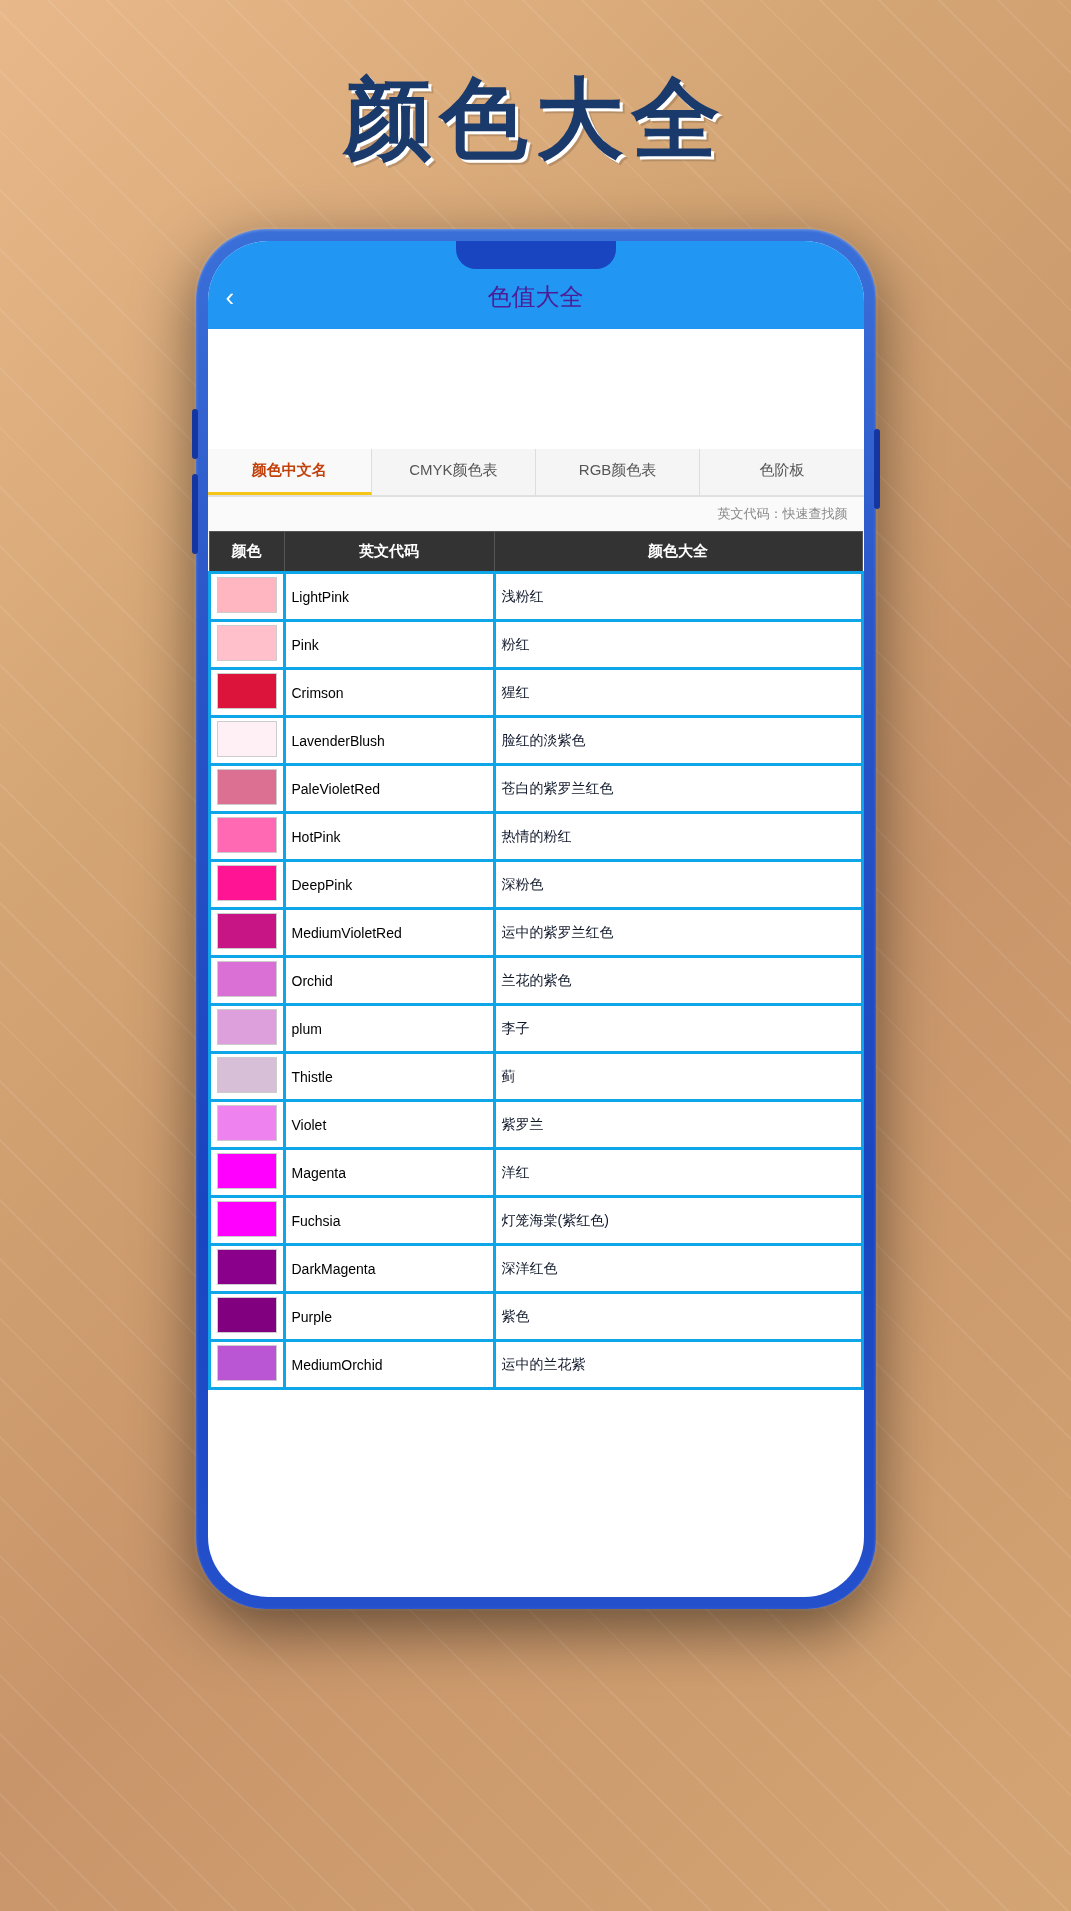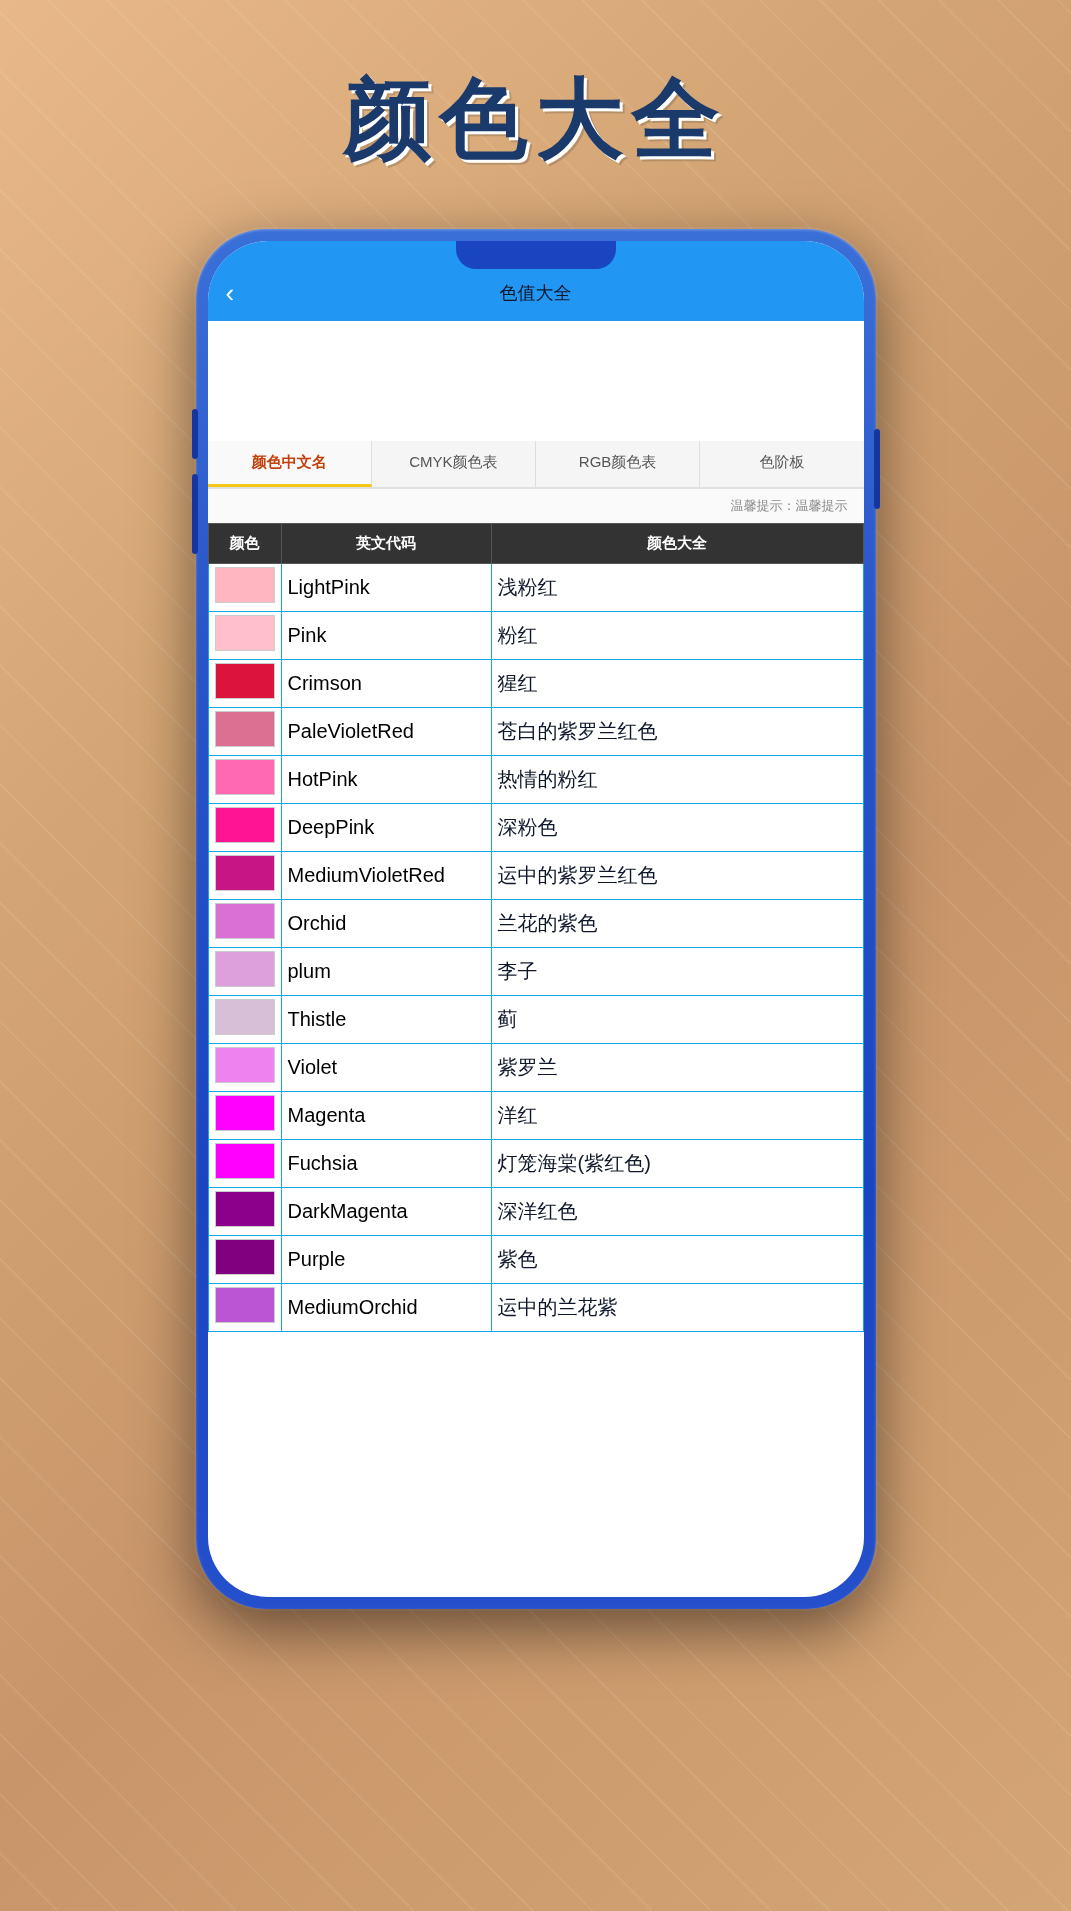--- a/index.html
+++ b/index.html
@@ -98,22 +98,22 @@
 
     .back-btn {
       position: absolute;
       left: 18px;
       color: white;
       font-size: 26px;
       cursor: pointer;
     }
 
     .app-header-title {
-      color: #0f172a;
-      font-size: 18px;
+      color: #4c1d95;
+      font-size: 24px;
       font-weight: 500;
       font-family: 'Microsoft YaHei', Arial, sans-serif;
     }
 
     
     .banner-area {
       width: 100%;
       height: 120px;
       background: white;
     }
@@ -187,22 +187,22 @@
     .color-table thead th:nth-child(2) {
       width: 210px;
     }
 
     .color-table tbody tr {
       border-bottom: 1px solid #ddd;
     }
 
     .color-table tbody td {
       padding: 6px;
-      font-size: 20px;
-      border: 1px solid #0ea5e9;
+      font-size: 14px;
+      border: 3px solid #0ea5e9;
       vertical-align: middle;
     }
 
     .color-swatch {
       width: 60px;
       height: 36px;
       display: block;
     }
 
     .color-name-en {
@@ -277,21 +277,21 @@
 
         <div class="banner-area"></div>
 
         <div class="tab-bar">
           <div class="tab-item active">颜色中文名</div>
           <div class="tab-item">CMYK颜色表</div>
           <div class="tab-item">RGB颜色表</div>
           <div class="tab-item">色阶板</div>
         </div>
 
-        <div class="hint-bar">温馨提示：温馨提示</div>
+        <div class="hint-bar">英文代码：快速查找颜</div>
 
         <div class="table-wrapper">
           <table class="color-table">
             <thead>
               <tr>
                 <th>颜色</th>
                 <th>英文代码</th>
                 <th>颜色大全</th>
               </tr>
             </thead>
@@ -305,20 +305,25 @@
                   <td style="padding: 3px 6px;"><span class="color-swatch" style="background-color: rgb(255, 192, 203); display: inline-block; width: 60px; height: 36px; border: 1px solid rgb(204, 204, 204);"></span></td>
                   <td class="color-name-en">Pink</td>
                   <td class="color-name-cn">粉红</td>
                 </tr>
                 <tr>
                   <td style="padding: 3px 6px;"><span class="color-swatch" style="background-color: rgb(220, 20, 60); display: inline-block; width: 60px; height: 36px; border: 1px solid rgb(204, 204, 204);"></span></td>
                   <td class="color-name-en">Crimson</td>
                   <td class="color-name-cn">猩红</td>
                 </tr>
                 <tr>
+                  <td style="padding: 3px 6px;"><span class="color-swatch" style="background-color: rgb(255, 240, 245); display: inline-block; width: 60px; height: 36px; border: 1px solid rgb(204, 204, 204);"></span></td>
+                  <td class="color-name-en">LavenderBlush</td>
+                  <td class="color-name-cn">脸红的淡紫色</td>
+                </tr>
+                <tr>
                   <td style="padding: 3px 6px;"><span class="color-swatch" style="background-color: rgb(219, 112, 147); display: inline-block; width: 60px; height: 36px; border: 1px solid rgb(204, 204, 204);"></span></td>
                   <td class="color-name-en">PaleVioletRed</td>
                   <td class="color-name-cn">苍白的紫罗兰红色</td>
                 </tr>
                 <tr>
                   <td style="padding: 3px 6px;"><span class="color-swatch" style="background-color: rgb(255, 105, 180); display: inline-block; width: 60px; height: 36px; border: 1px solid rgb(204, 204, 204);"></span></td>
                   <td class="color-name-en">HotPink</td>
                   <td class="color-name-cn">热情的粉红</td>
                 </tr>
                 <tr>

